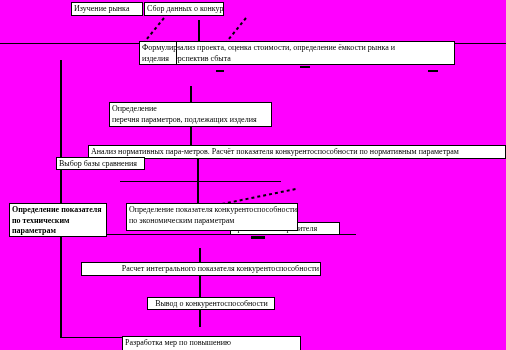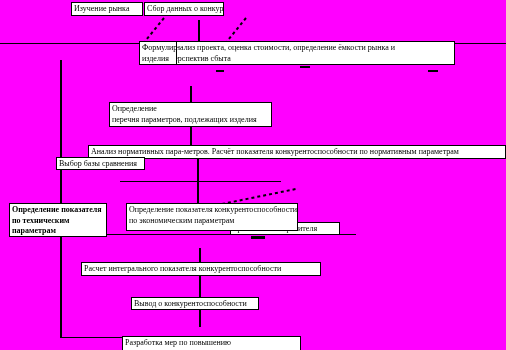--- a/index.html
+++ b/index.html
@@ -119,20 +119,20 @@
 
   <div class="box" style="left:230px; top:222px; width:110px; height:13px;">Требования потребителя</div>
 
   <div class="box" style="left:9px; top:203px; width:98px; height:34px;font-weight:bold;">Определение показателя
 по техническим
 параметрам</div>
 
   <div class="box" style="left:106px; top:203px; width:172px; height:28px;margin-left:20px;">Определение показателя конкурентоспособности
 по экономическим параметрам</div>
 
-  <div class="box" style="left:81px; top:262px; width:240px; height:14px;">Расчет интегрального показателя конкурентоспособности</div>
+  <div class="box" style="left:81px; top:262px; width:240px; height:14px;text-align:right;">Расчет интегрального показателя конкурентоспособности</div>
 
-  <div class="box" style="left:131px; top:297px; width:128px; height:13px;">Вывод о конкурентоспособности</div>
+  <div class="box" style="left:147px; top:297px; width:128px; height:13px;text-align:center;">Вывод о конкурентоспособности</div>
 
   <div class="box" style="left:122px; top:336px; width:179px; height:24px;">Разработка мер по повышению
 конкурентоспособности и оптимизация затрат</div>
 
 </div>
 
 </body></html>

